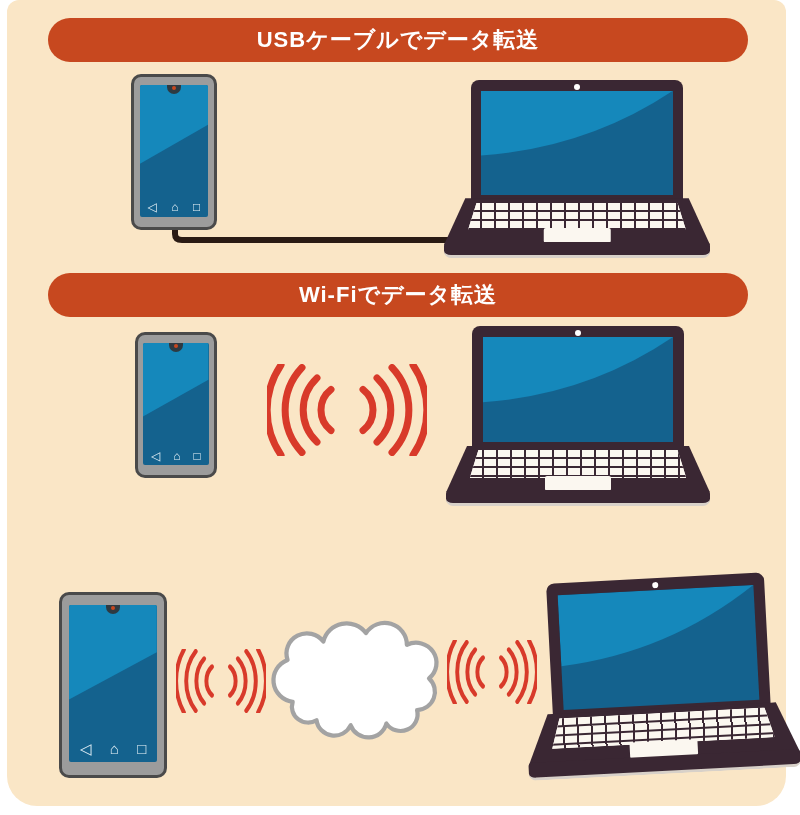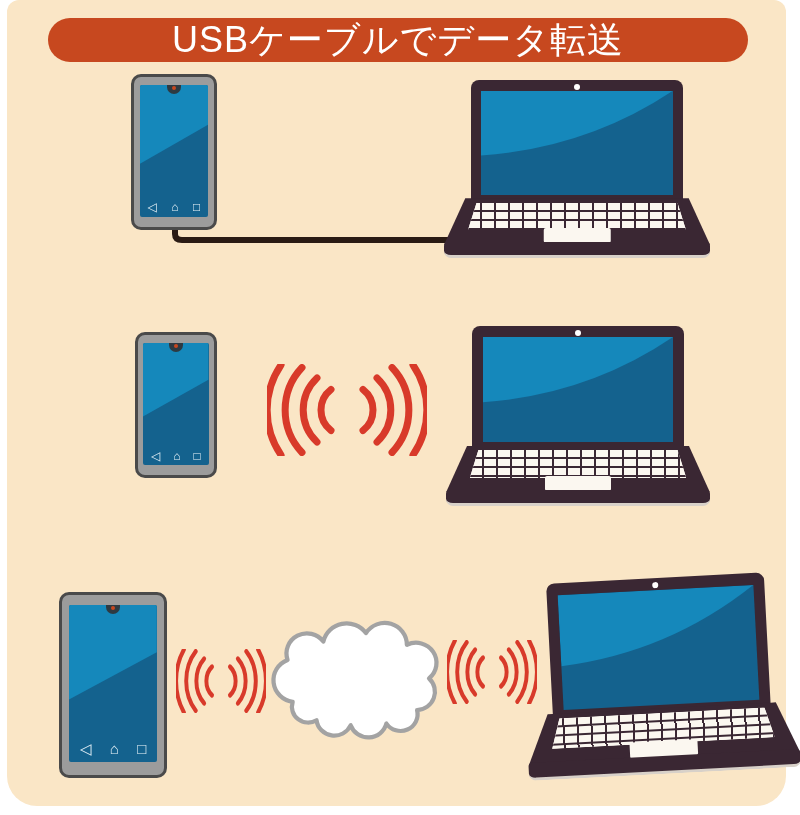--- a/index.html
+++ b/index.html
@@ -9,21 +9,21 @@
     --key-white:#FBF7F0; --panel:#FAE6C6; --cloud-outline:#A3A3A3;
     --cable:#2A1B14; --title-text:#FFFFFF;
   }
   html,body{margin:0;padding:0;background:#FFFFFF;}
   .page{position:relative;width:800px;height:815px;background:#FFFFFF;overflow:hidden;
         font-family:"Liberation Sans","DejaVu Sans",sans-serif;}
   .panel{position:absolute;left:7px;top:0;width:779px;height:806px;background:var(--panel);
          border-radius:12px 12px 30px 30px;}
   .banner{position:absolute;left:48px;width:700px;height:44px;background:var(--banner);
           border-radius:22px;text-align:center;z-index:3;}
-  .banner span{color:var(--title-text);font-weight:normal;font-size:36px;line-height:44px;
+  .banner span{color:var(--title-text);font-weight:bold;font-size:22px;line-height:44px;
                letter-spacing:1px;display:inline-block;}
   
   .phone{position:absolute;background:var(--phone-frame);border:3px solid var(--phone-border);
          border-radius:10px;box-sizing:border-box;z-index:2;}
   .ph-screen{position:absolute;left:7%;right:7%;top:5.5%;bottom:7%;background:var(--screen-dark);
              overflow:hidden;border-radius:2px;}
   .ph-light{position:absolute;left:0;top:0;width:100%;height:100%;}
   .ph-light polygon{fill:var(--screen-light);}
   .ph-cam{position:absolute;top:0;left:50%;transform:translateX(-50%);width:14px;height:9px;
           background:#2E3A42;border-radius:0 0 7px 7px;}
@@ -104,20 +104,23 @@
           </svg>
       </div>
     </div>
     <div class="lap-base">
       <div class="lap-kbd"></div>
       <div class="lap-pad"></div>
     </div>
     <div class="lap-bar"></div>
   </div>
 
+  <div class="banner" style="top:273px;">
+    <span>Wi-Fiでデータ転送</span>
+  </div>
 
   <div class="phone" style="left:135px;top:332px;width:82px;height:146px;">
     <div class="ph-screen">
       <svg class="ph-light" viewBox="0 0 100 100" preserveAspectRatio="none">
           <polygon points="0,0 100,0 100,30 0,60"></polygon>
         </svg>
       <div class="ph-nav">
         <span>◁</span>
         <span>⌂</span>
         <span>□</span>

